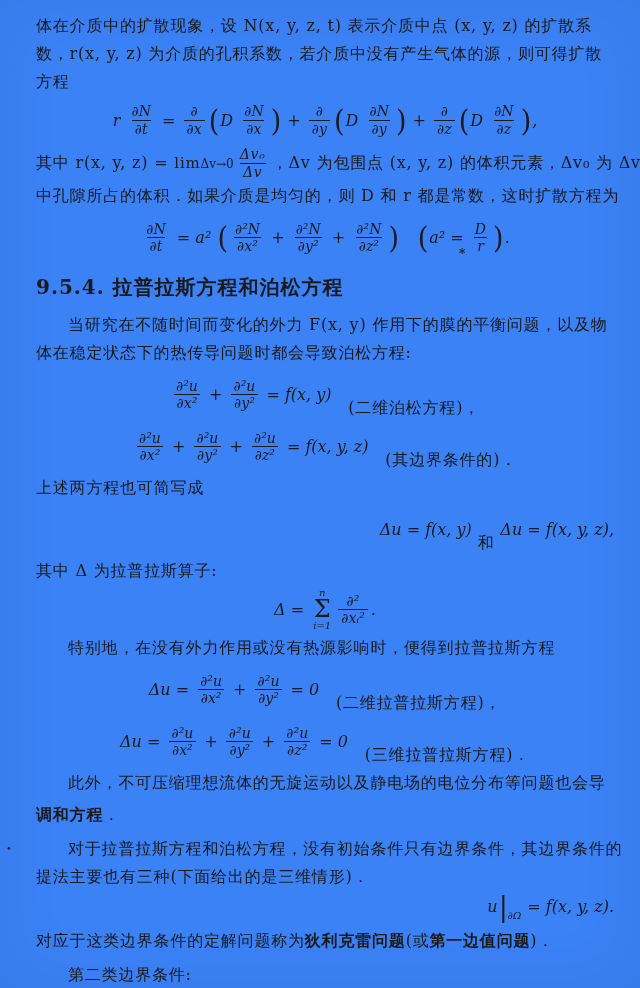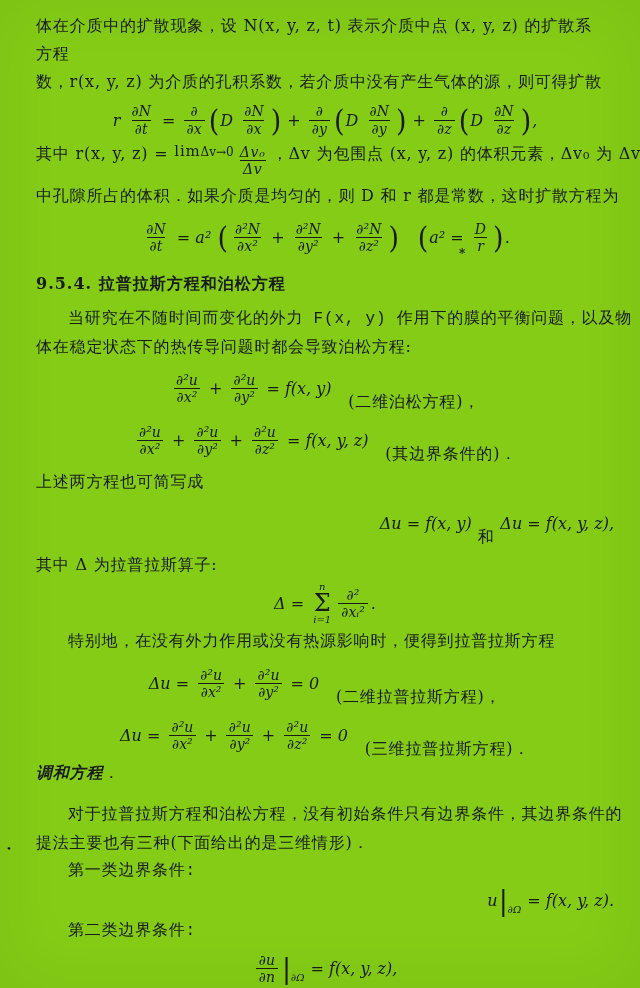--- a/index.html
+++ b/index.html
@@ -1,61 +1,61 @@
 <!DOCTYPE html>
 <html><head>
 <meta charset="utf-8">
 <style>
   html,body{margin:0;padding:0;background:#e8e8e6;}
   .page{
     position:relative;
     width:640px;height:988px;
-    background:#84cc16;
+    background:#3b82f6;
     box-shadow:inset 0 0 70px rgba(0,0,0,.06);
     overflow:hidden;
     box-sizing:border-box;
     padding:12px 26px 0 36px;
     font-family:"DejaVu Serif","Liberation Serif",serif;
     color:#1a1a1a;
   }
   .pline{font-size:16px;line-height:28px;letter-spacing:.8px;white-space:nowrap;}
-  .indent{padding-left:32px;font-family:Liberation Mono, monospace;}
-  .heading{font-size:16px;font-weight:bold;letter-spacing:1px;margin:12px 0 10px 0;white-space:nowrap;}
+  .indent{padding-left:32px;}
+  .heading{font-size:20px;font-weight:bold;letter-spacing:1px;margin:12px 0 10px 0;white-space:nowrap;}
   .eq{display:flex;justify-content:center;align-items:center;margin:3px 0;font-size:16px;min-height:42px;}
   .eq-short{min-height:26px;justify-content:flex-end;}
-  .mline{display:flex;align-items:flex-start;font-size:16px;letter-spacing:.8px;min-height:38px;white-space:pre;}
+  .mline{display:flex;align-items:center;font-size:16px;letter-spacing:.8px;min-height:38px;white-space:pre;}
   .t{white-space:pre;}
   .eq>.t{font-style:italic;}
   .lab{white-space:pre;letter-spacing:.8px;font-style:normal;margin-top:28px;}
   .frac{display:inline-flex;flex-direction:column;align-items:center;margin:0 3px;font-style:italic;}
   .frac .num{font-size:14px;line-height:1.15;padding:0 3px;}
   .frac .den{font-size:14px;line-height:1.15;padding:0 3px;border-top:1.5px solid #1a1a1a;}
   .bigp{font-size:27px;font-weight:300;line-height:1;margin:0 1px;font-style:normal;transform:scaleY(1.1);}
   .sig{display:inline-flex;flex-direction:column;align-items:center;line-height:1;margin:0 4px;}
   .sig .small{font-size:10px;font-style:italic;letter-spacing:0;}
   .sig .body{font-size:24px;line-height:.95;font-style:normal;}
   .limu{display:inline-flex;flex-direction:row;align-items:center;line-height:1;margin:0 0;}
   .limu .top{font-size:15px;font-style:normal;}
   .limu .small{font-size:12px;margin-top:1px;letter-spacing:0;}
   .vbw{display:inline-flex;align-items:flex-end;margin:0 1px;}
   .vbbar{font-size:27px;line-height:.95;font-weight:300;font-style:normal;}
   .vbsub{font-size:10px;font-style:italic;transform:translateY(1px);letter-spacing:0;}
-  .bold{font-weight:bold;font-style:italic;}
+  .bold{font-weight:bold;}
   .footer{position:absolute;left:34px;top:992px;font-size:15px;font-weight:bold;letter-spacing:2px;white-space:nowrap;}
   .mark-ast{position:absolute;left:459px;top:247px;font-size:12px;font-weight:bold;}
   .mark-dot{position:absolute;left:6px;top:843px;font-size:10px;}
 </style>
 </head>
 <body>
 
 <div class="page">
 
   <div class="pline">体在介质中的扩散现象，设 N(x, y, z, t) 表示介质中点 (x, y, z) 的扩散系</div>
+  <div class="pline">数，r(x, y, z) 为介质的孔积系数，若介质中没有产生气体的源，则可得扩散</div>
   <div class="pline">方程</div>
-  <div class="pline">数，r(x, y, z) 为介质的孔积系数，若介质中没有产生气体的源，则可得扩散</div>
 
   <div class="eq">
       <span class="t">r </span>
       <span class="frac">
         <span class="num">∂N</span>
         <span class="den">∂t</span>
       </span>
       <span class="t"> = </span>
       <span class="frac">
         <span class="num">∂</span>
@@ -222,36 +222,37 @@
       </span>
       <span class="t"> + </span>
       <span class="frac">
         <span class="num">∂²u</span>
         <span class="den">∂z²</span>
       </span>
       <span class="t"> = 0</span>
       <span class="lab">　(三维拉普拉斯方程)．</span>
     </div>
 
+  <div class="pline indent">此外，不可压缩理想流体的无旋运动以及静电场的电位分布等问题也会导</div>
   <div class="mline"><span class="t bold">调和方程</span><span class="t">．</span></div>
 
   <div class="pline indent">对于拉普拉斯方程和泊松方程，没有初始条件只有边界条件，其边界条件的</div>
   <div class="pline">提法主要也有三种(下面给出的是三维情形)．</div>
 
-  <div class="pline indent">第一类边界条件:</div>
 
   <div class="eq eq-short">
       <span class="t">u</span>
       <span class="vbw">
         <span class="vbbar">|</span>
         <span class="vbsub">∂Ω</span>
       </span>
       <span class="t"> = f(x, y, z).</span>
     </div>
 
+  <div class="mline"><span class="t">对应于这类边界条件的定解问题称为</span><span class="t bold">狄利克雷问题</span><span class="t">(或</span><span class="t bold">第一边值问题</span><span class="t">)．</span></div>
 
   <div class="pline indent">第二类边界条件:</div>
 
   <div class="eq">
       <span class="frac">
         <span class="num">∂u</span>
         <span class="den">∂n</span>
       </span>
       <span class="vbw">
         <span class="vbbar">|</span>

